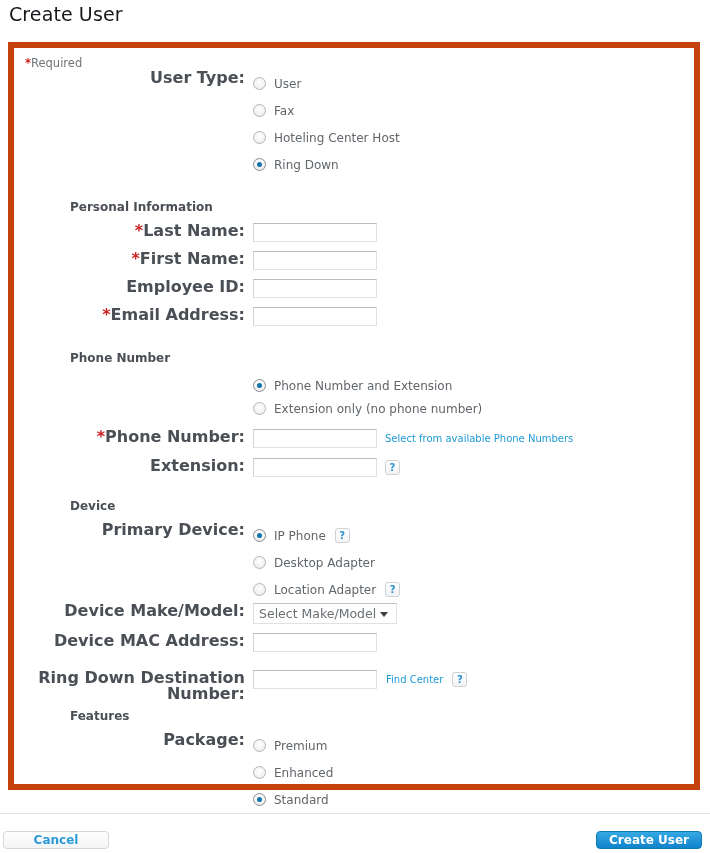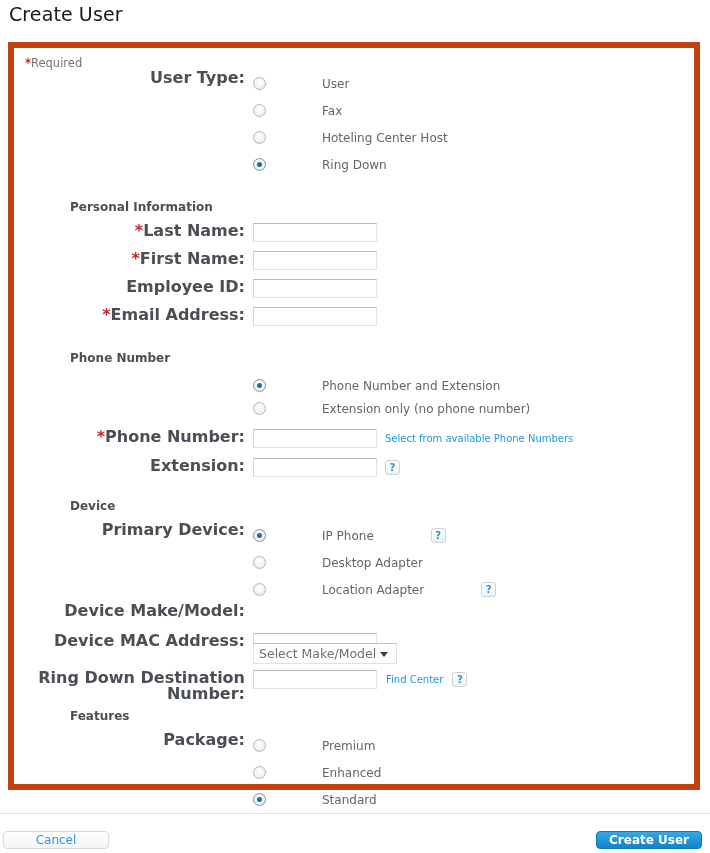--- a/index.html
+++ b/index.html
@@ -89,21 +89,20 @@
     font-weight: 700;
     color: #4a4f55;
     padding-left: 56px;
   }
 
   
   .radio-line {
     display: flex;
     align-items: center;
     height: 27px;
-    gap: 48px;
   }
   .radio {
     width: 13px;
     height: 13px;
     border-radius: 50%;
     border: 1px solid #b6b6b6;
     background: radial-gradient(circle at 50% 38%, #ffffff 0%, #f2f2f2 60%, #e2e2e2 100%);
     box-sizing: border-box;
     position: relative;
     flex: 0 0 13px;
@@ -153,21 +152,20 @@
     height: 21px;
     box-sizing: border-box;
     border: 1px solid #dfe1e3;
     border-top-color: #bfc2c5;
     background: #ffffff;
     display: flex;
     align-items: center;
     padding-left: 5px;
     font-size: 12.5px;
     color: #6b7075;
-    margin-top: 40px;
   }
   .select .caret {
     position: absolute;
     right: 8px;
     top: 50%;
     margin-top: -2px;
     width: 0;
     height: 0;
     border-left: 4.5px solid transparent;
     border-right: 4.5px solid transparent;
@@ -213,20 +211,21 @@
     background: #e3e3e3;
   }
   .btn {
     position: absolute;
     box-sizing: border-box;
     font-family: "DejaVu Sans", sans-serif;
     font-size: 12px;
     cursor: pointer;
     border-radius: 4px;
     text-align: center;
+    font-weight: bold;
   }
   .btn-cancel {
     left: 3px;
     top: 831px;
     width: 106px;
     height: 18px;
     line-height: 16px;
     border: 1px solid #d5d7d9;
     background: linear-gradient(#ffffff, #f3f4f5);
     color: #2b9bd8;

